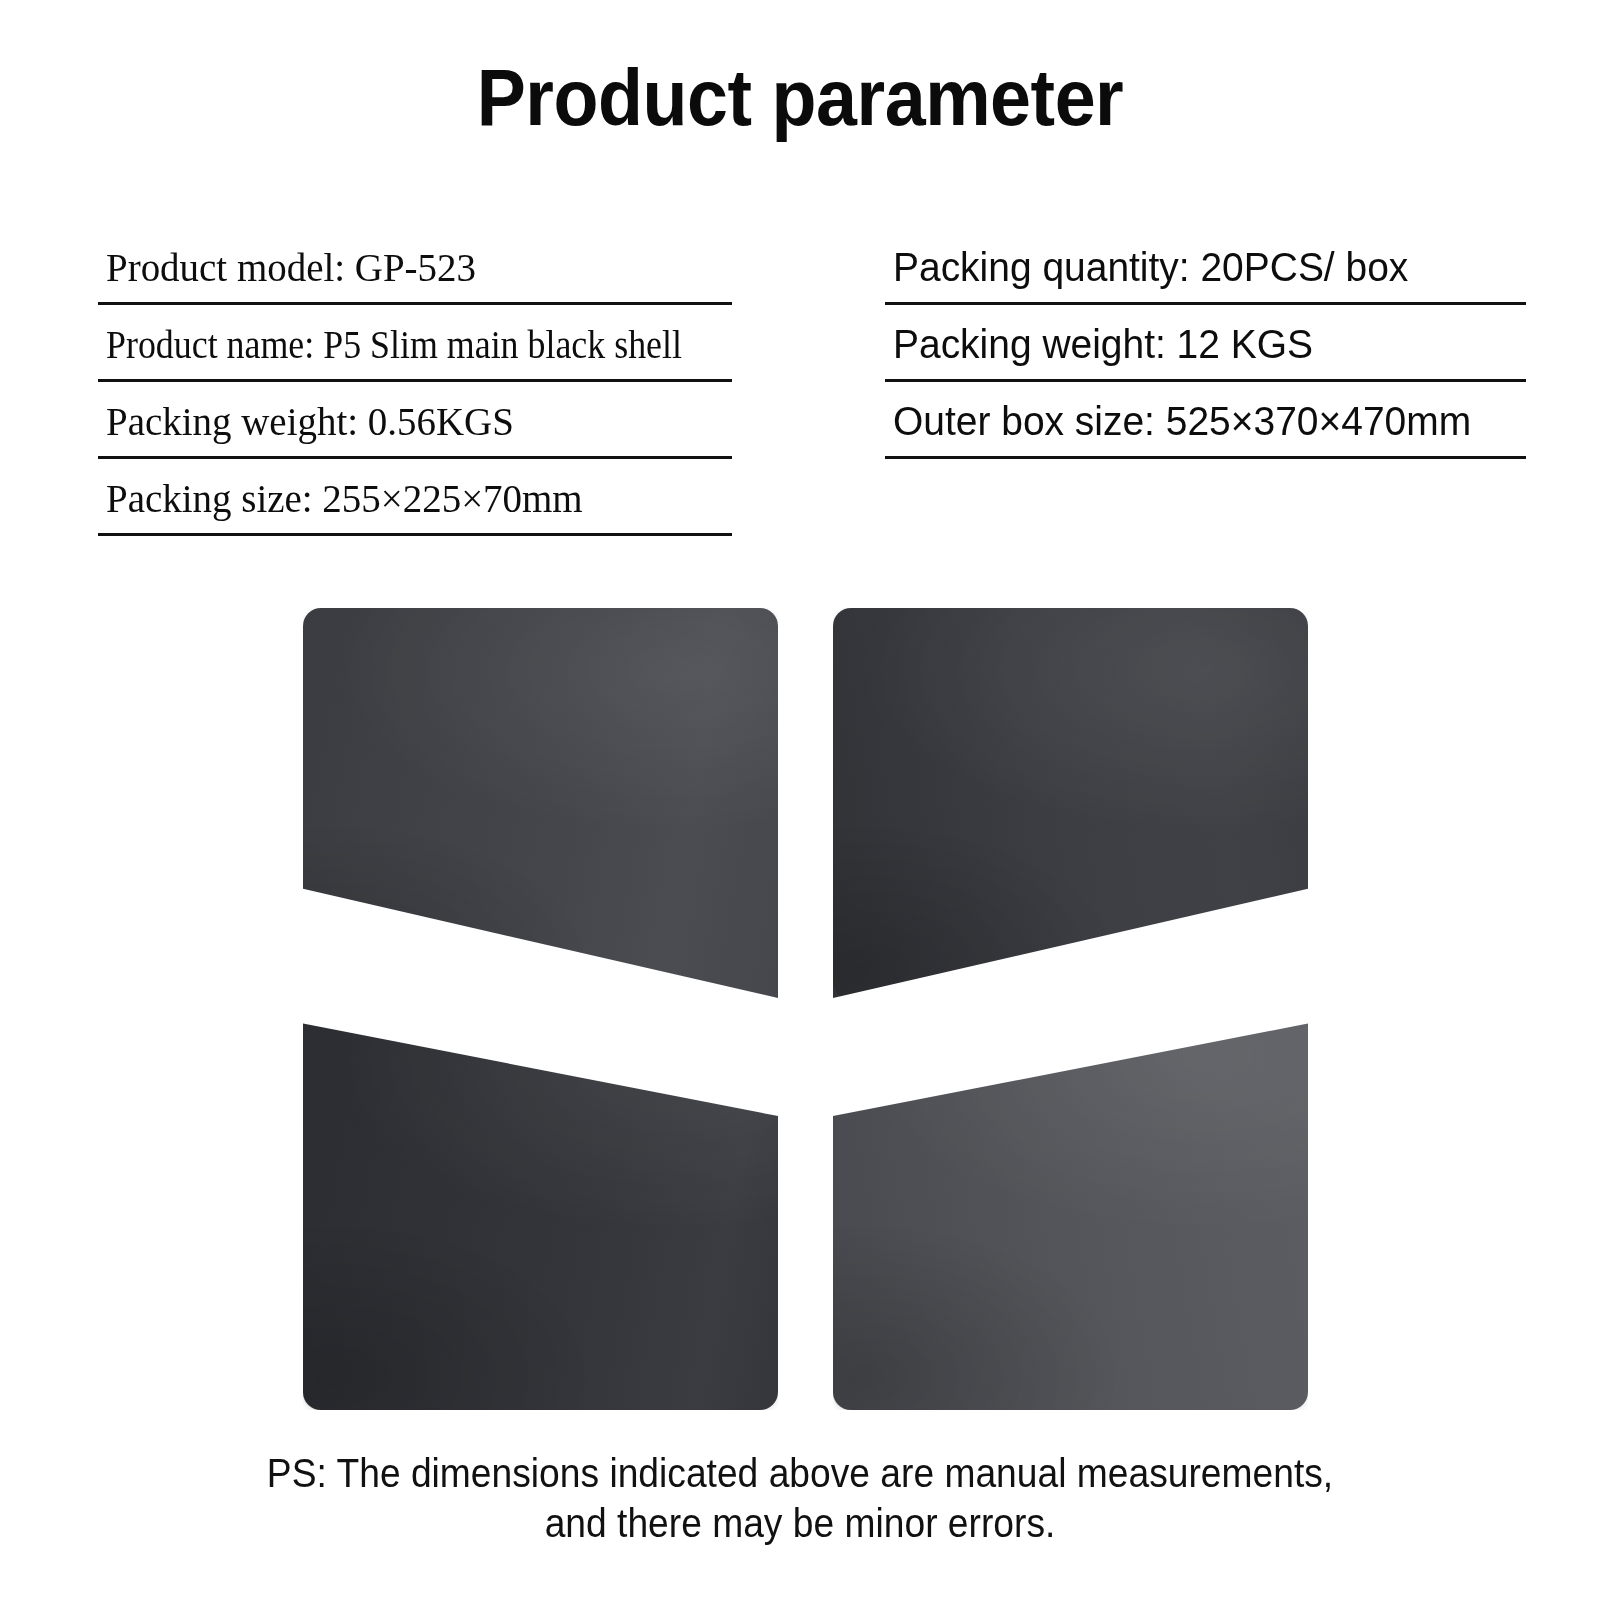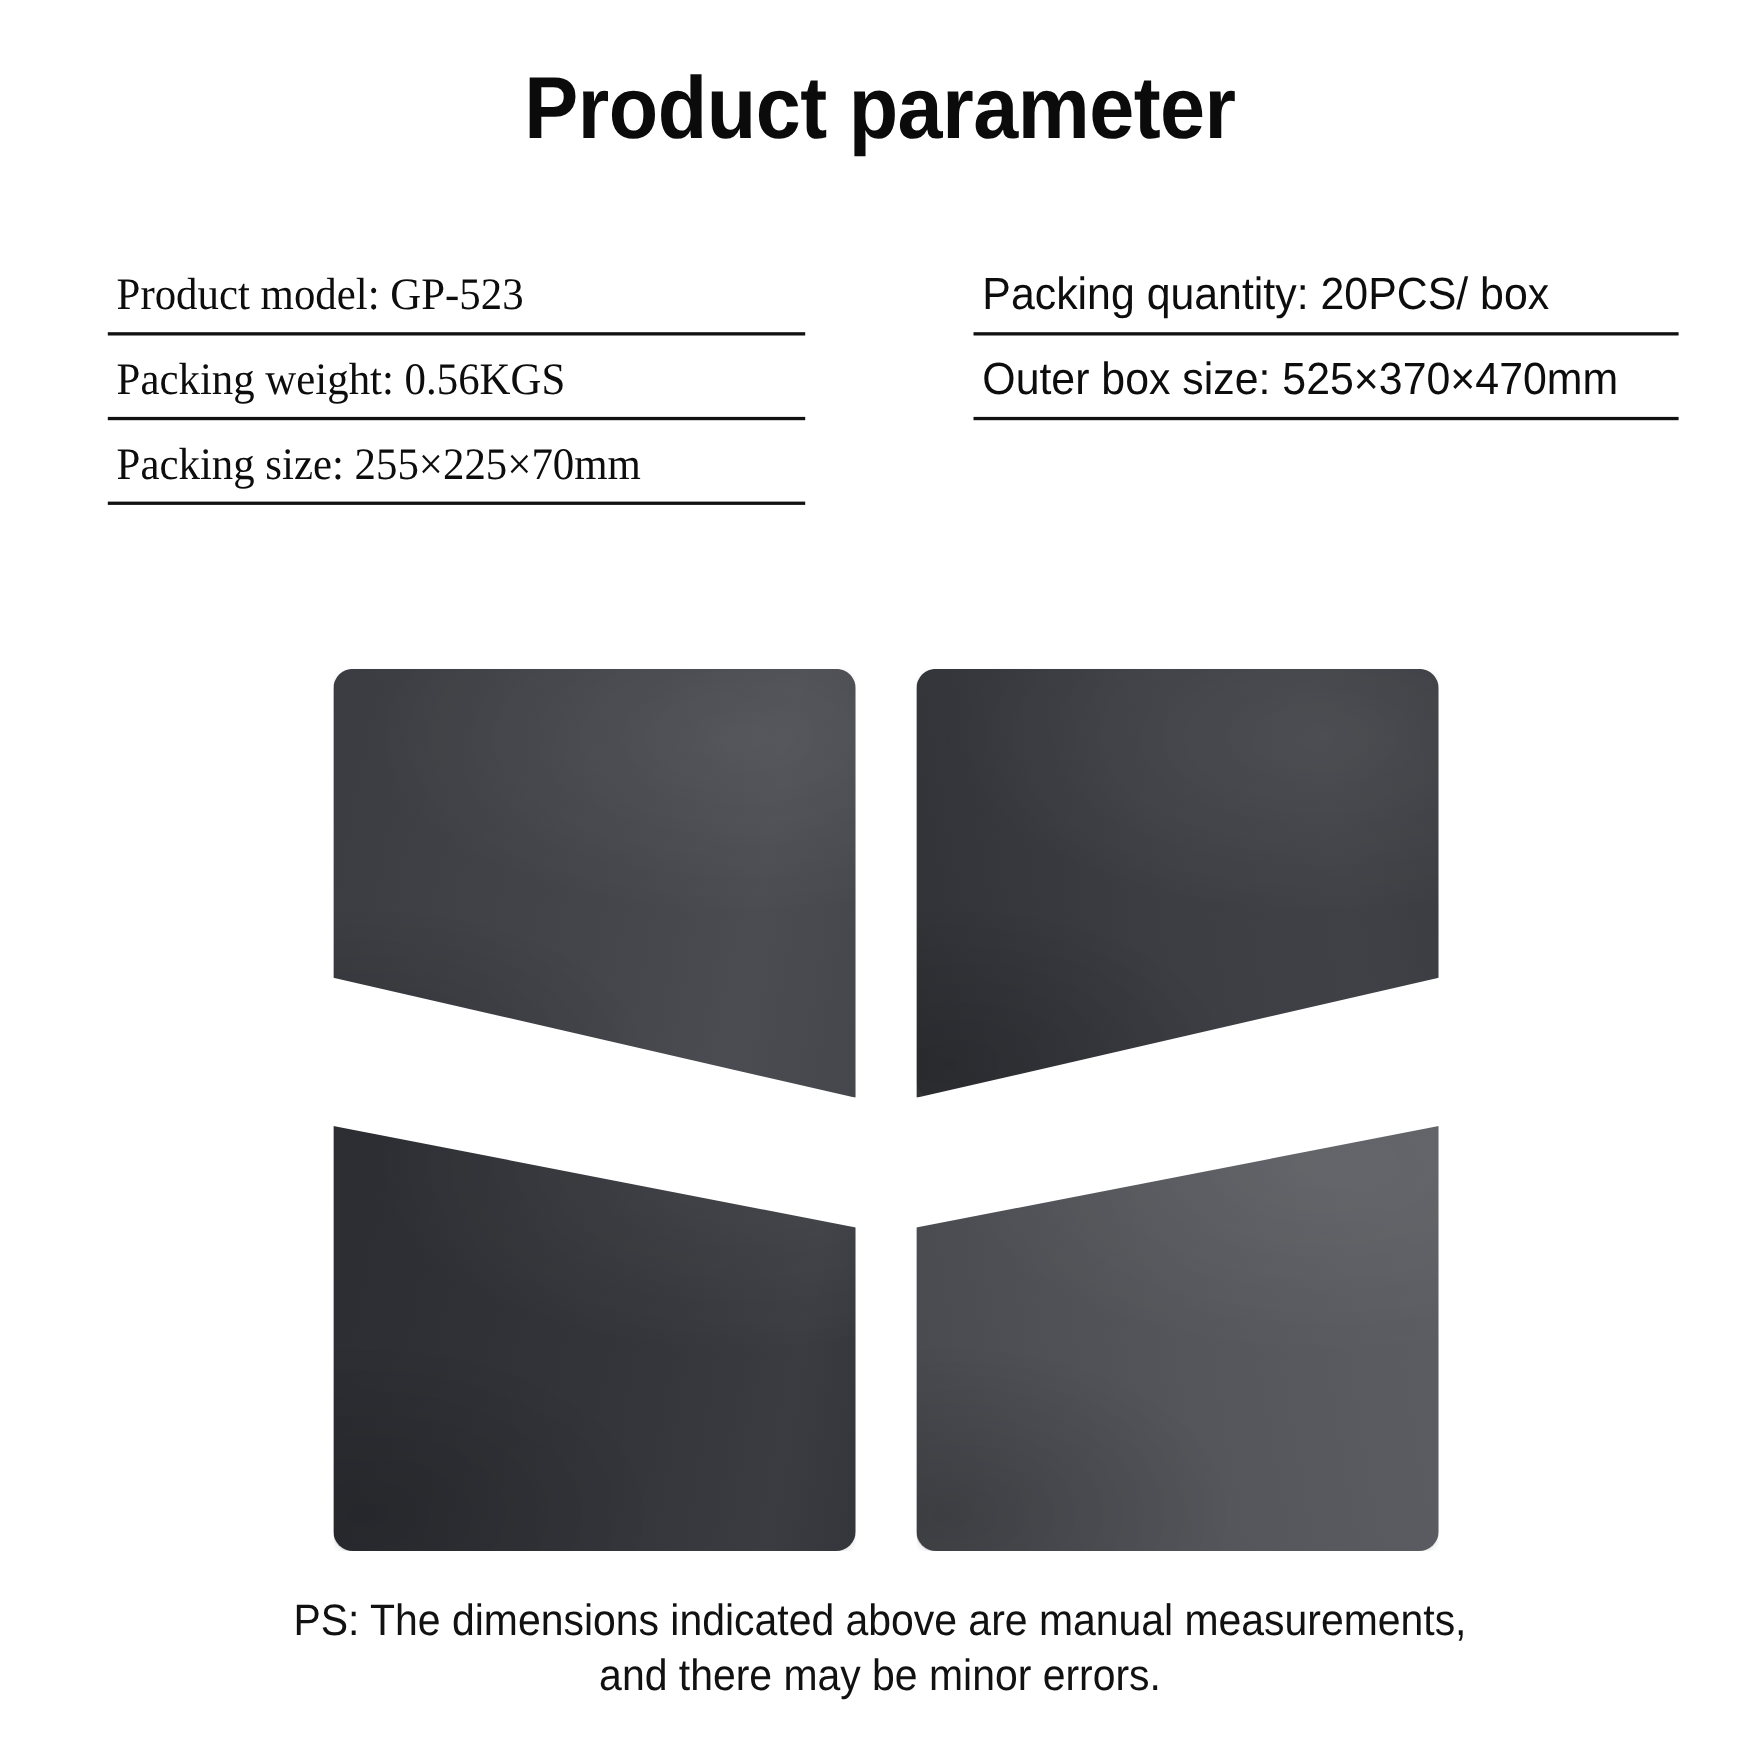--- a/index.html
+++ b/index.html
@@ -219,40 +219,48 @@
 
   <div class="specs">
 
     <div class="spec-col left">
 
       <div class="spec-row">
         <span class="spec-text">Product model: GP-523</span>
         <div class="spec-rule"></div>
       </div>
 
+      <div class="spec-row tight">
+        <span class="spec-text">Product name: P5 Slim main black shell</span>
+        <div class="spec-rule"></div>
+      </div>
 
       <div class="spec-row">
         <span class="spec-text">Packing weight: 0.56KGS</span>
         <div class="spec-rule"></div>
       </div>
 
       <div class="spec-row">
         <span class="spec-text">Packing size: 255×225×70mm</span>
         <div class="spec-rule"></div>
       </div>
 
     </div>
 
     <div class="spec-col right">
 
       <div class="spec-row">
         <span class="spec-text">Packing quantity: 20PCS/ box</span>
         <div class="spec-rule"></div>
       </div>
 
+      <div class="spec-row">
+        <span class="spec-text">Packing weight: 12 KGS</span>
+        <div class="spec-rule"></div>
+      </div>
 
       <div class="spec-row">
         <span class="spec-text">Outer box size: 525×370×470mm</span>
         <div class="spec-rule"></div>
       </div>
 
     </div>
   </div>
 
   <div class="product-area">

